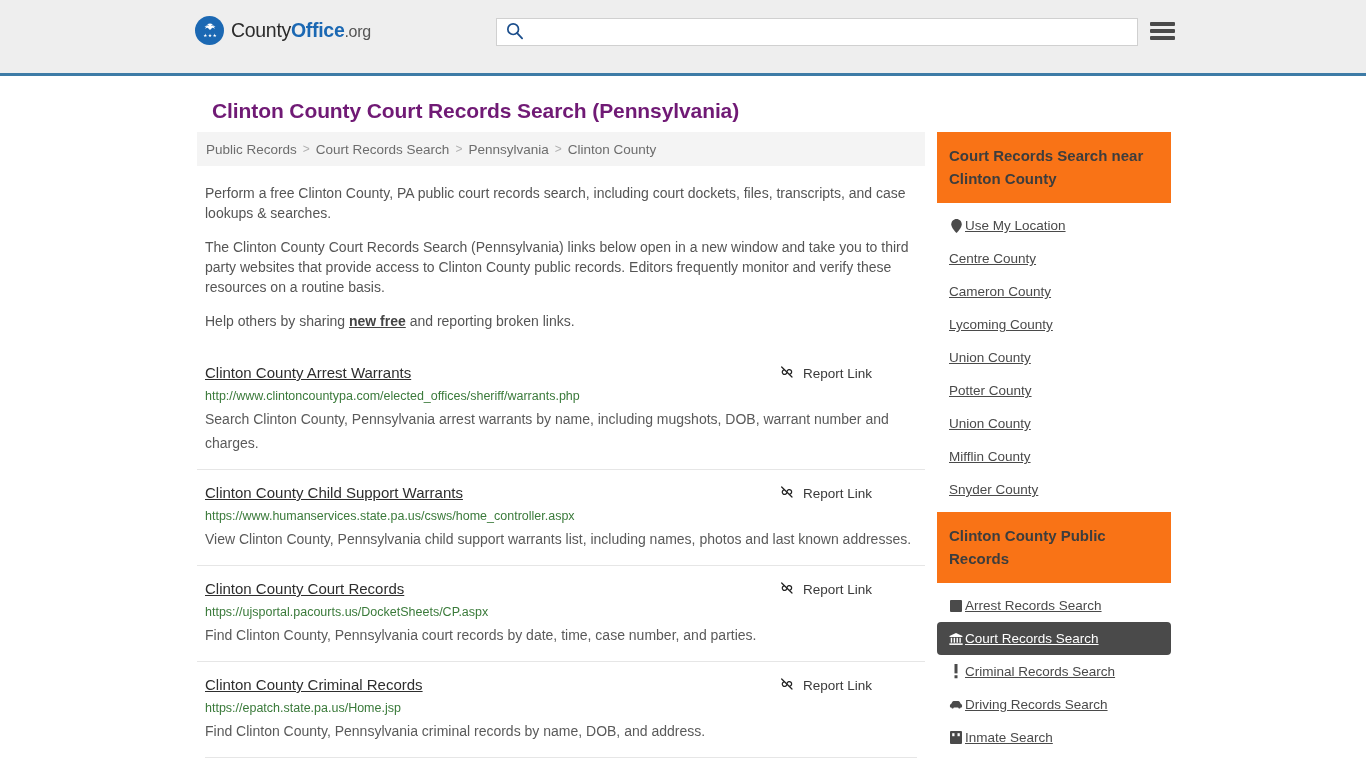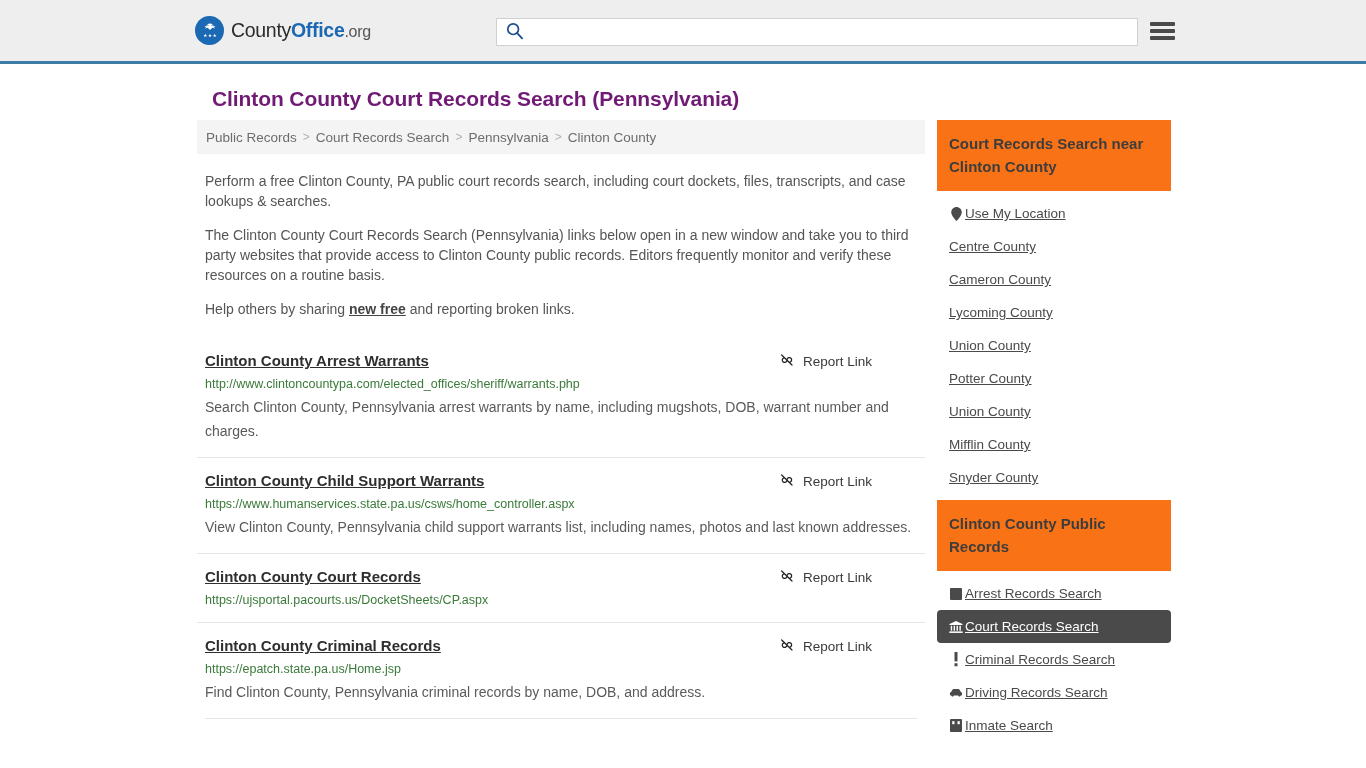--- a/index.html
+++ b/index.html
@@ -7,21 +7,21 @@
   html, body {
     margin: 0; padding: 0;
     width: 1366px; height: 768px;
     overflow: hidden;
     background: #ffffff;
     font-family: "Liberation Sans", sans-serif;
   }
 
   
   .site-header {
-    height: 64px;
+    height: 76px;
     background: #eeeeee;
     border-bottom: 3px solid #3d7ba6;
     display: flex;
     align-items: center;
     position: relative;
   }
   .logo-wrap {
     position: absolute;
     left: 195px;
     top: 16px;
@@ -174,21 +174,21 @@
     position: relative;
   }
   .result:first-child { border-top: none; padding-top: 10px; }
   .result-head {
     display: flex;
     justify-content: space-between;
     align-items: flex-start;
   }
   .result-title {
     font-size: 15px;
-    font-weight: bold;
+    font-weight: normal;
     color: #2e2e2e;
     text-decoration: underline;
     margin: 0;
     line-height: 19px;
   }
   .report-link {
     display: flex;
     align-items: center;
     gap: 8px;
     font-size: 13.5px;
@@ -357,20 +357,21 @@
               <svg width="16" height="16" viewBox="0 0 18 18" aria-hidden="true">
                 <path d="M3 3.4l11.6 11.3" stroke="#222" stroke-width="1.4" stroke-linecap="round" fill="none"></path>
                 <path d="M5.6 6.6a2.6 2.6 0 1 0 3.2 3.2" stroke="#222" stroke-width="1.4" fill="none" stroke-linecap="round"></path>
                 <path d="M12.3 11.4a2.6 2.6 0 1 0-3.2-3.2" stroke="#222" stroke-width="1.4" fill="none" stroke-linecap="round"></path>
               </svg>
             </span>
             <span>Report Link</span>
           </a>
         </div>
         <div class="result-url">https://ujsportal.pacourts.us/DocketSheets/CP.aspx</div>
+        <div class="result-desc">Find Clinton County, Pennsylvania court records by date, time, case number, and parties.</div>
       </div>
 
       <div class="result">
         <div class="result-head">
           <a class="result-title" href="#">Clinton County Criminal Records</a>
           <a class="report-link" href="#">
             <span>
               <svg width="16" height="16" viewBox="0 0 18 18" aria-hidden="true">
                 <path d="M3 3.4l11.6 11.3" stroke="#222" stroke-width="1.4" stroke-linecap="round" fill="none"></path>
                 <path d="M5.6 6.6a2.6 2.6 0 1 0 3.2 3.2" stroke="#222" stroke-width="1.4" fill="none" stroke-linecap="round"></path>

